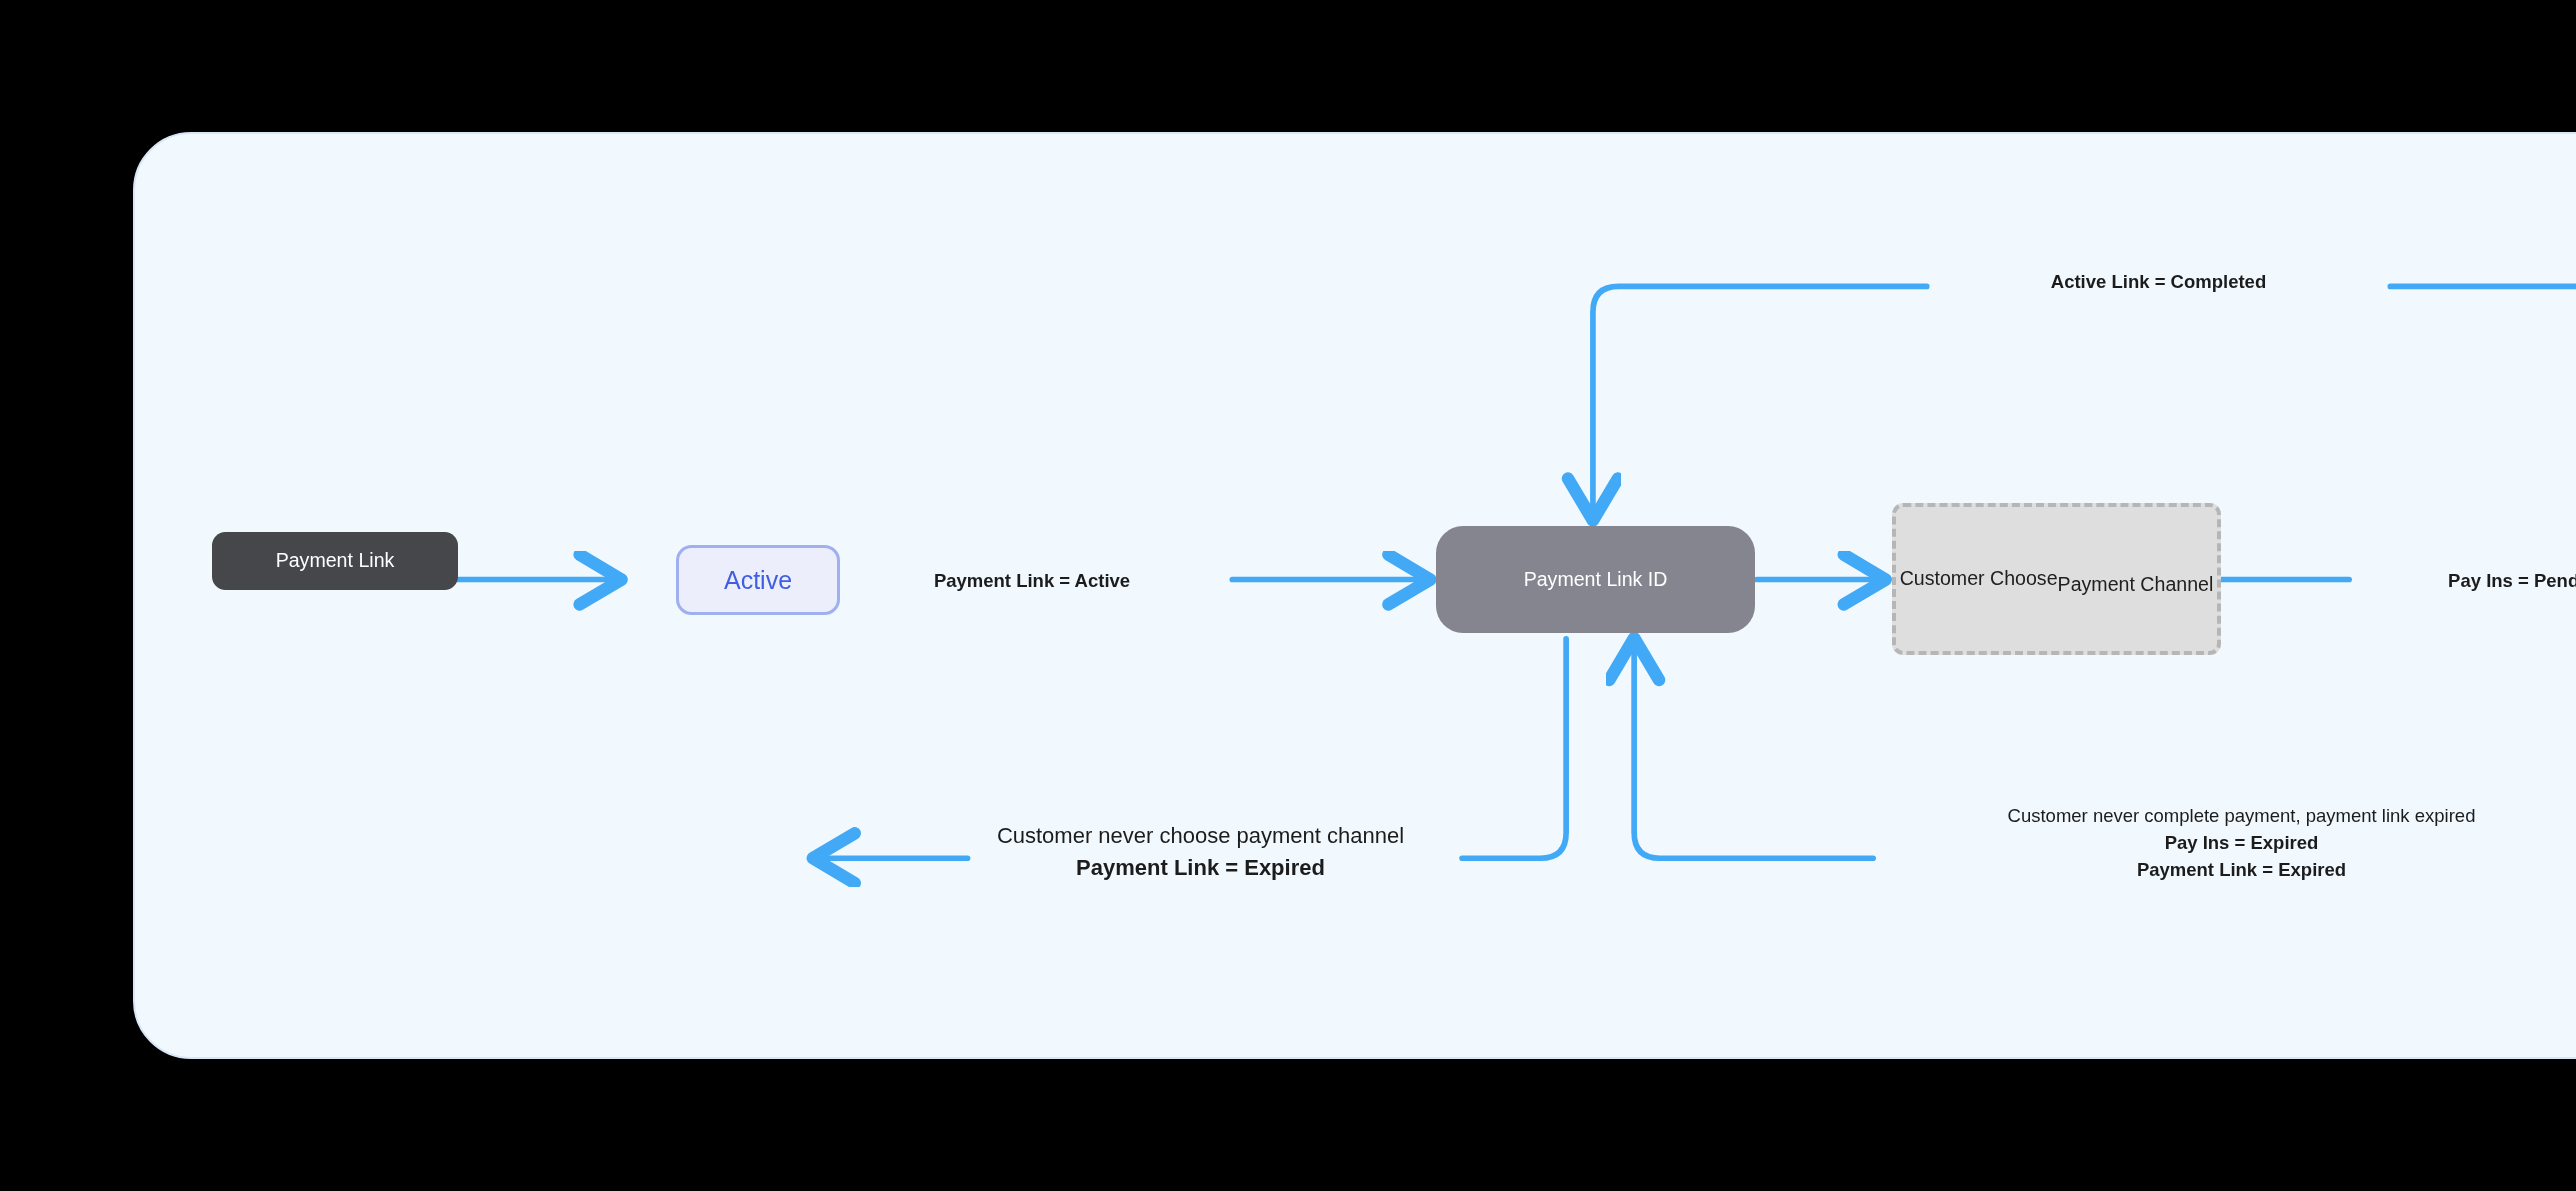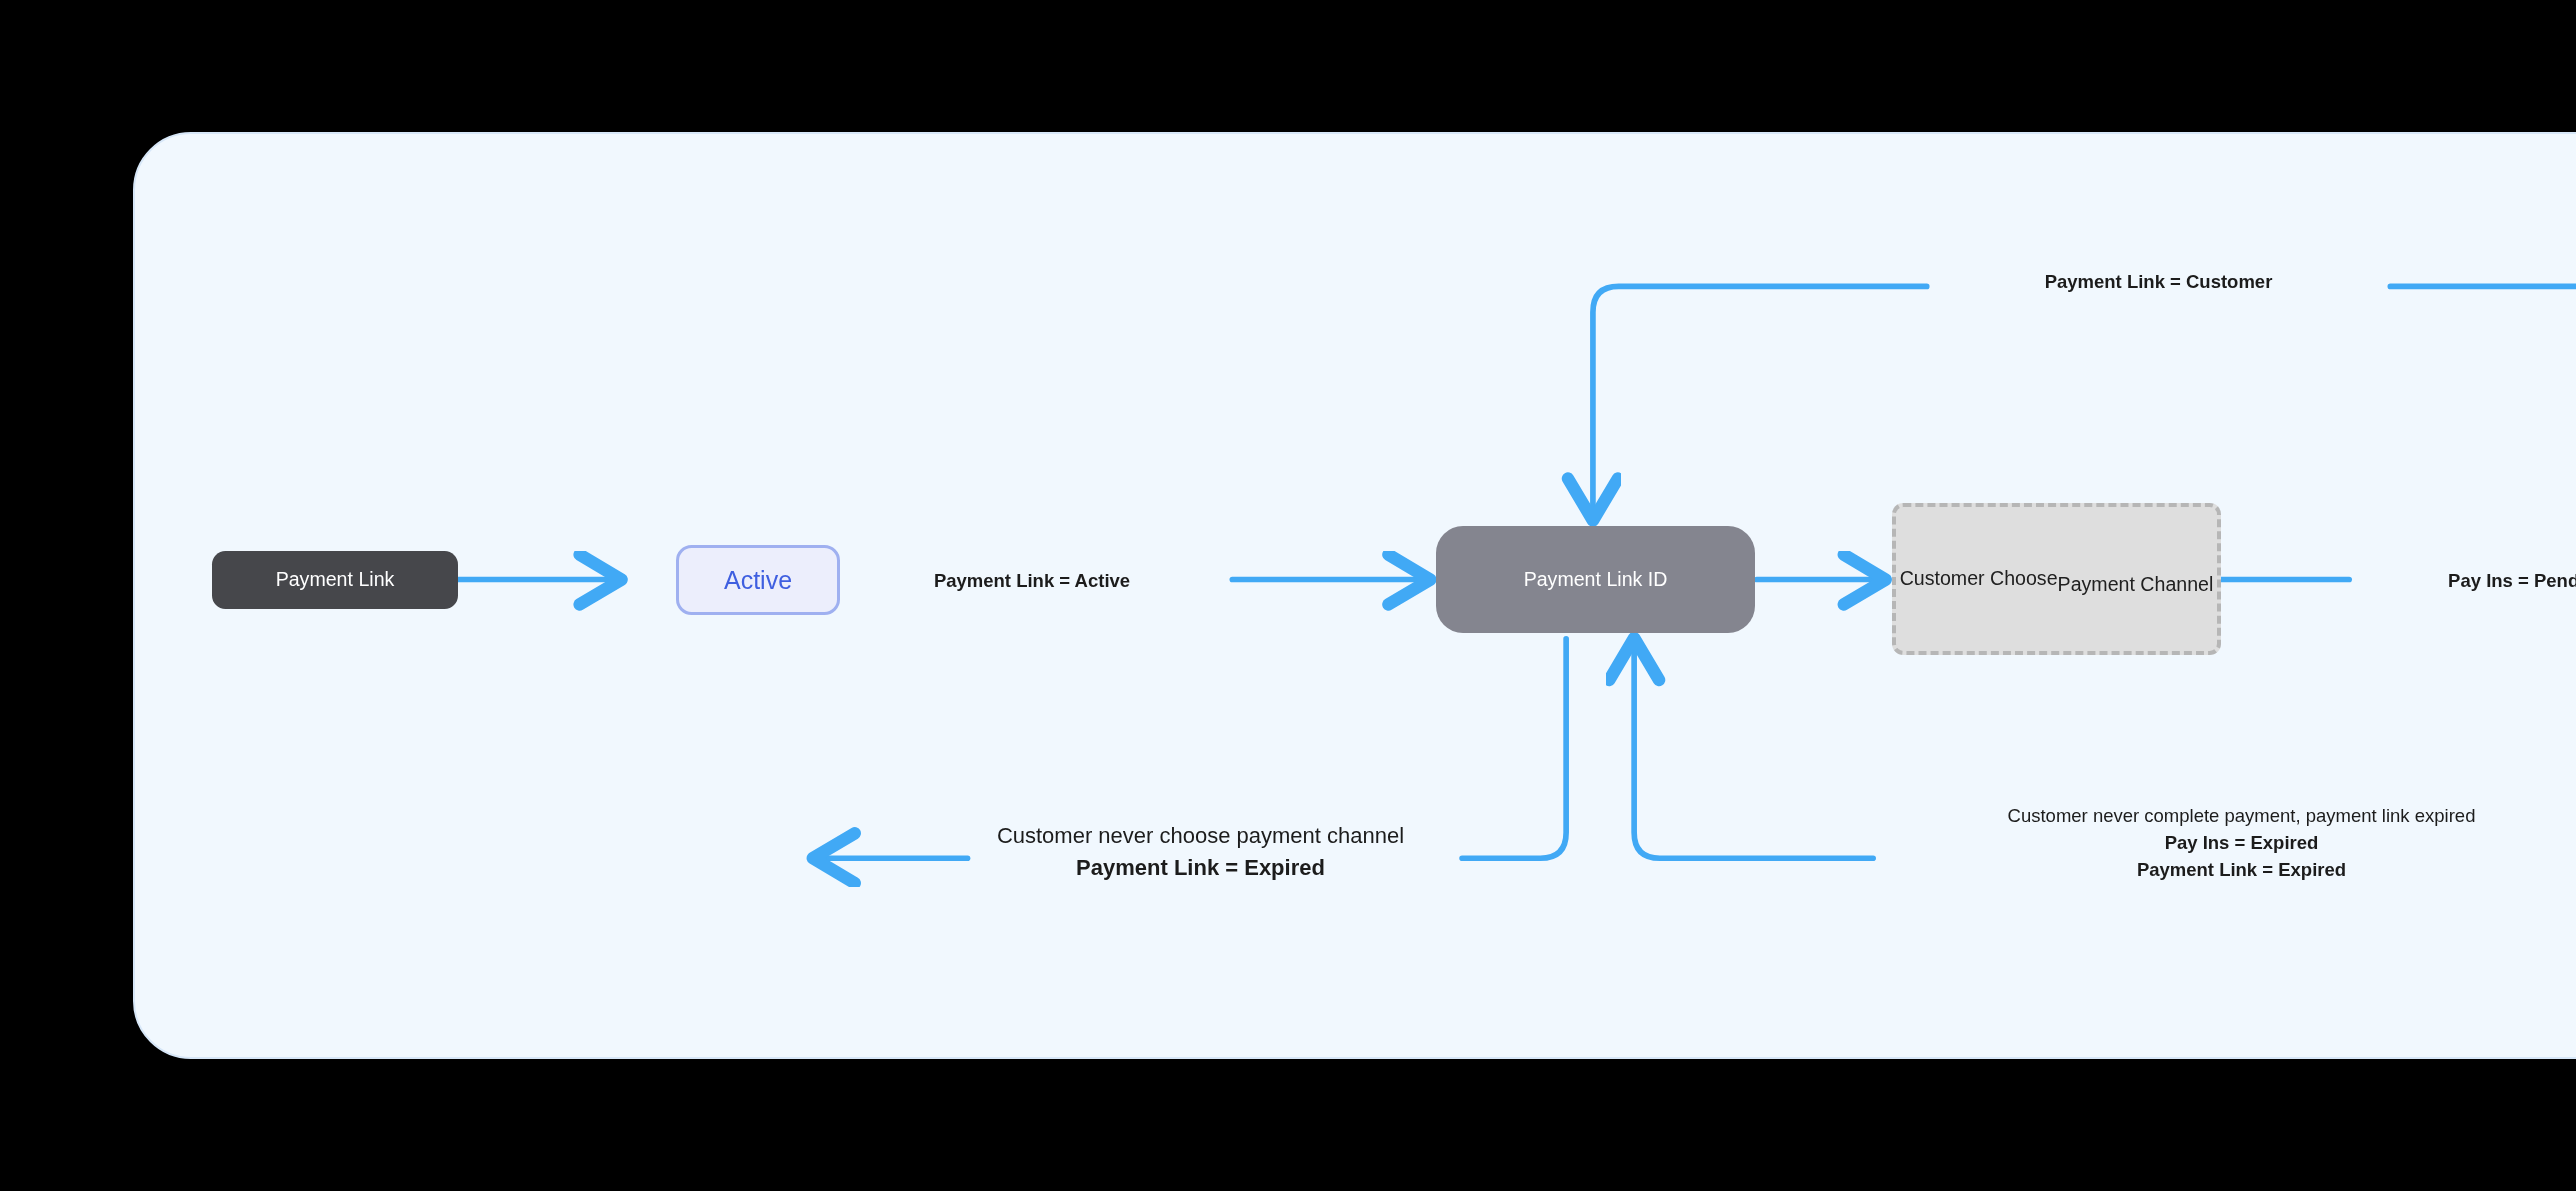--- a/index.html
+++ b/index.html
@@ -41,21 +41,21 @@
     display: flex;
     align-items: center;
     justify-content: center;
     text-align: center;
     line-height: 1.32;
   }
 
   
   .n-payment-link {
     left: 212px;
-    top: 551px;
+    top: 532px;
     width: 246px;
     height: 58px;
     background: #46474b;
     border-radius: 13.4px;
     color: #ffffff;
     font-size: 19.6px;
     font-weight: 400;
   }
 
   
@@ -200,21 +200,21 @@
     <span class="ln">Customer Choose</span>
     <span class="ln">Payment Channel</span>
   </div>
 
 
   <div class="lbl lbl-pl-active">
     <span class="bold">Payment Link = Active</span>
   </div>
 
   <div class="lbl lbl-pl-completed">
-    <span class="bold">Payment Link = Customer</span>
+    <span class="bold">Active Link = Completed</span>
   </div>
 
   <div class="lbl lbl-payins-pending">
     <span class="bold">Pay Ins = Pending</span>
   </div>
 
   <div class="lbl lbl-never-choose">
     <div class="reg">Customer never choose payment channel</div>
     <div class="bold">Payment Link = Expired</div>
   </div>

